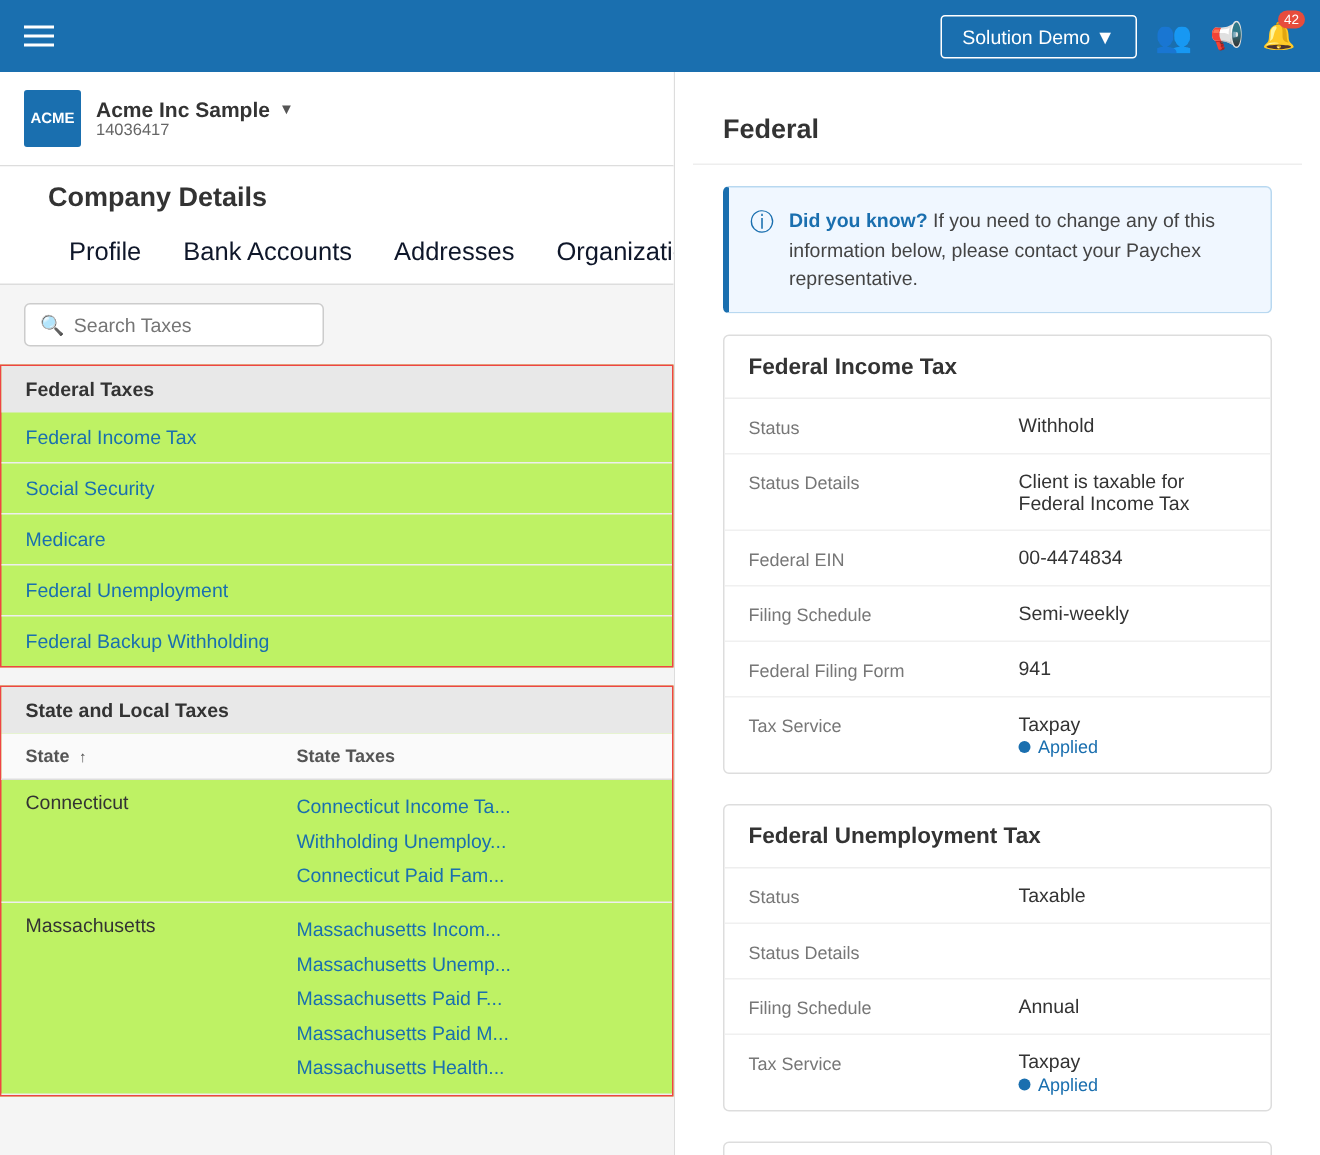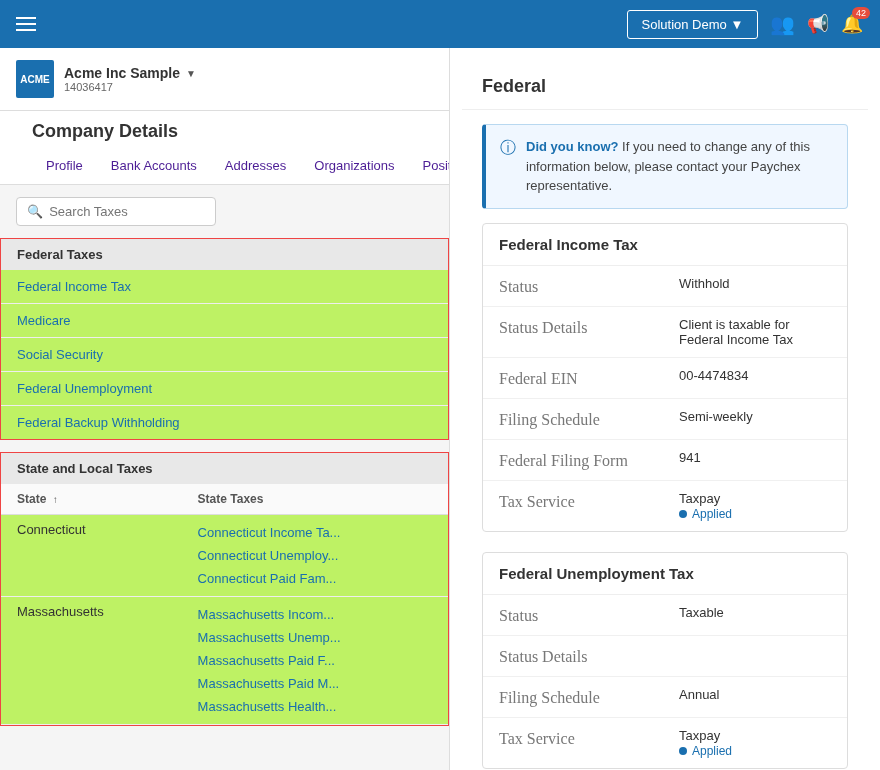--- a/index.html
+++ b/index.html
@@ -87,22 +87,22 @@
       background: white;
       padding: 10px 32px 0;
       border-bottom: 1px solid #ddd;
     }
     .page-title { font-size: 18px; font-weight: bold; color: #333; margin-bottom: 8px; }
 
     
     .tabs { display: flex; gap: 0; border-bottom: none; }
     .tab {
       padding: 8px 14px;
-      font-size: 13px;
-      color: #4c1d95;
+      font-size: 17px;
+      color: #0f172a;
       cursor: pointer;
       border-bottom: 3px solid transparent;
       white-space: nowrap;
     }
 
     
     .search-bar { padding: 12px 16px; }
     .search-input-wrapper {
       display: flex;
       align-items: center;
@@ -203,21 +203,21 @@
       color: #333;
       border-bottom: 1px solid #eee;
     }
     .detail-row {
       display: flex;
       padding: 10px 16px;
       border-bottom: 1px solid #f0f0f0;
       align-items: flex-start;
     }
     .detail-row:last-child { border-bottom: none; }
-    .detail-label { width: 180px; min-width: 180px; color: #777; font-size: 16px; padding-top: 2px; font-family: Liberation Serif, serif; }
+    .detail-label { width: 180px; min-width: 180px; color: #777; font-size: 12px; padding-top: 2px; }
     .detail-value { color: #333; font-size: 13px; flex: 1; }
     .badge-applied {
       display: inline-flex;
       align-items: center;
       gap: 5px;
       color: #1a6faf;
       font-size: 12px;
     }
     .dot-applied { width: 8px; height: 8px; border-radius: 50%; background: #1a6faf; flex-shrink: 0; }
   </style>
@@ -277,22 +277,22 @@
     <div class="search-bar">
       <div class="search-input-wrapper">
         <span class="search-icon">🔍</span>
         <input type="text" placeholder="Search Taxes" style="">
       </div>
     </div>
 
     <div class="tax-section">
       <div class="tax-section-header">Federal Taxes</div>
       <div class="tax-item">Federal Income Tax</div>
+      <div class="tax-item">Social Security</div>
       <div class="tax-item">Medicare</div>
-      <div class="tax-item">Social Security</div>
       <div class="tax-item">Federal Unemployment</div>
       <div class="tax-item">Federal Backup Withholding</div>
     </div>
 
     <div class="tax-section">
       <div class="tax-section-header">State and Local Taxes</div>
       <table class="state-table">
         <thead>
           <tr>
             <th>
@@ -301,21 +301,21 @@
             </th>
             <th>State Taxes</th>
           </tr>
         </thead>
         <tbody>
           <tr>
             <td class="state-name">Connecticut</td>
             <td>
               <div class="state-tax-cell">
                 <span class="state-tax-link">Connecticut Income Ta...</span>
-                <span class="state-tax-link">Connecticut Unemploy...</span>
+                <span class="state-tax-link">Withholding Unemploy...</span>
                 <span class="state-tax-link">Connecticut Paid Fam...</span>
               </div>
             </td>
           </tr>
           <tr>
             <td class="state-name">Massachusetts</td>
             <td>
               <div class="state-tax-cell">
                 <span class="state-tax-link">Massachusetts Incom...</span>
                 <span class="state-tax-link">Massachusetts Unemp...</span>

